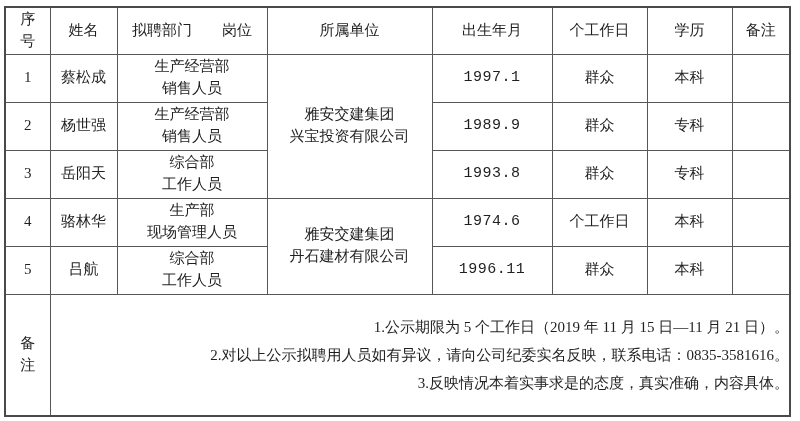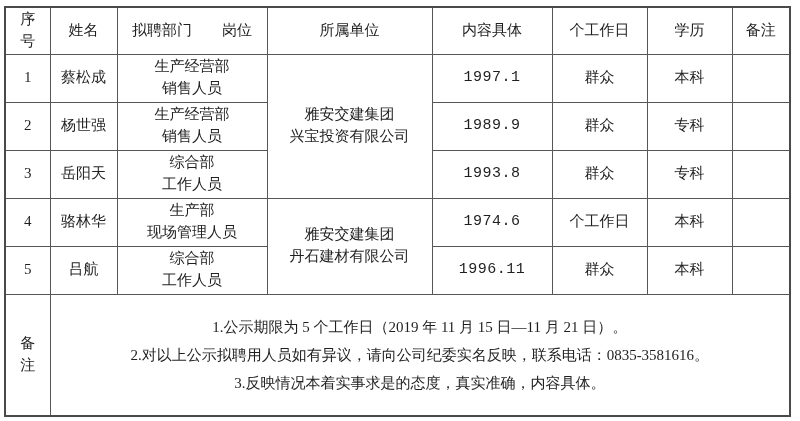--- a/index.html
+++ b/index.html
@@ -44,20 +44,21 @@
     line-height: 1.45;
     word-break: break-all;
   }
   .notes-cell {
     text-align: left;
     padding: 8px 8px 8px 10px;
   }
   .notes-cell .note-line {
     line-height: 28px;
     white-space: nowrap;
+    text-align: right;
   }
 </style>
 </head>
 <body>
 
 <div class="canvas">
   <table class="pub-table">
     <colgroup>
       <col style="width:45px">
         <col style="width:67px">
@@ -67,21 +68,21 @@
         <col style="width:95px">
         <col style="width:85px">
         <col style="width:58px">
     </colgroup>
     <thead>
       <tr>
         <th><span class="stack2">序号</span></th>
         <th>姓名</th>
         <th>拟聘部门　　岗位</th>
         <th>所属单位</th>
-        <th>内容具体</th>
+        <th>出生年月</th>
         <th>个工作日</th>
         <th>学历</th>
         <th>备注</th>
       </tr>
     </thead>
     <tbody>
       <tr class="data-row">
         <td>1</td>
         <td>蔡松成</td>
         <td class="pre">生产经营部

